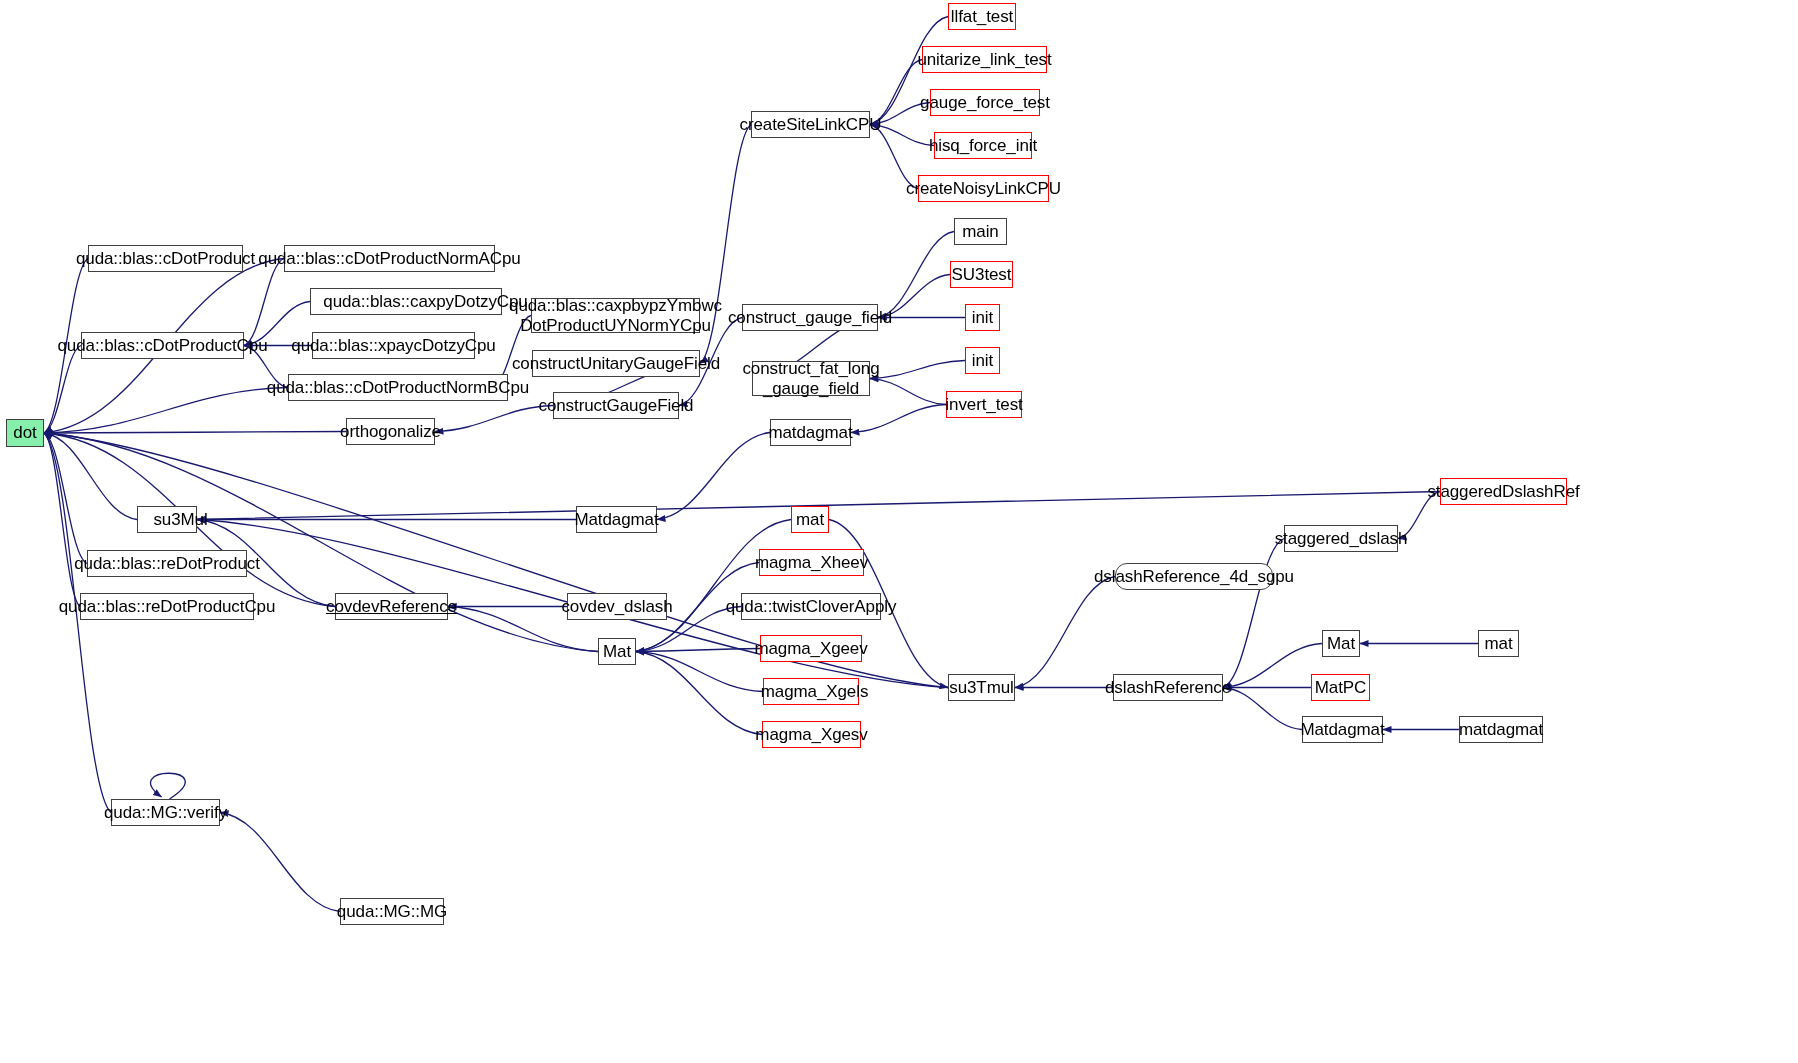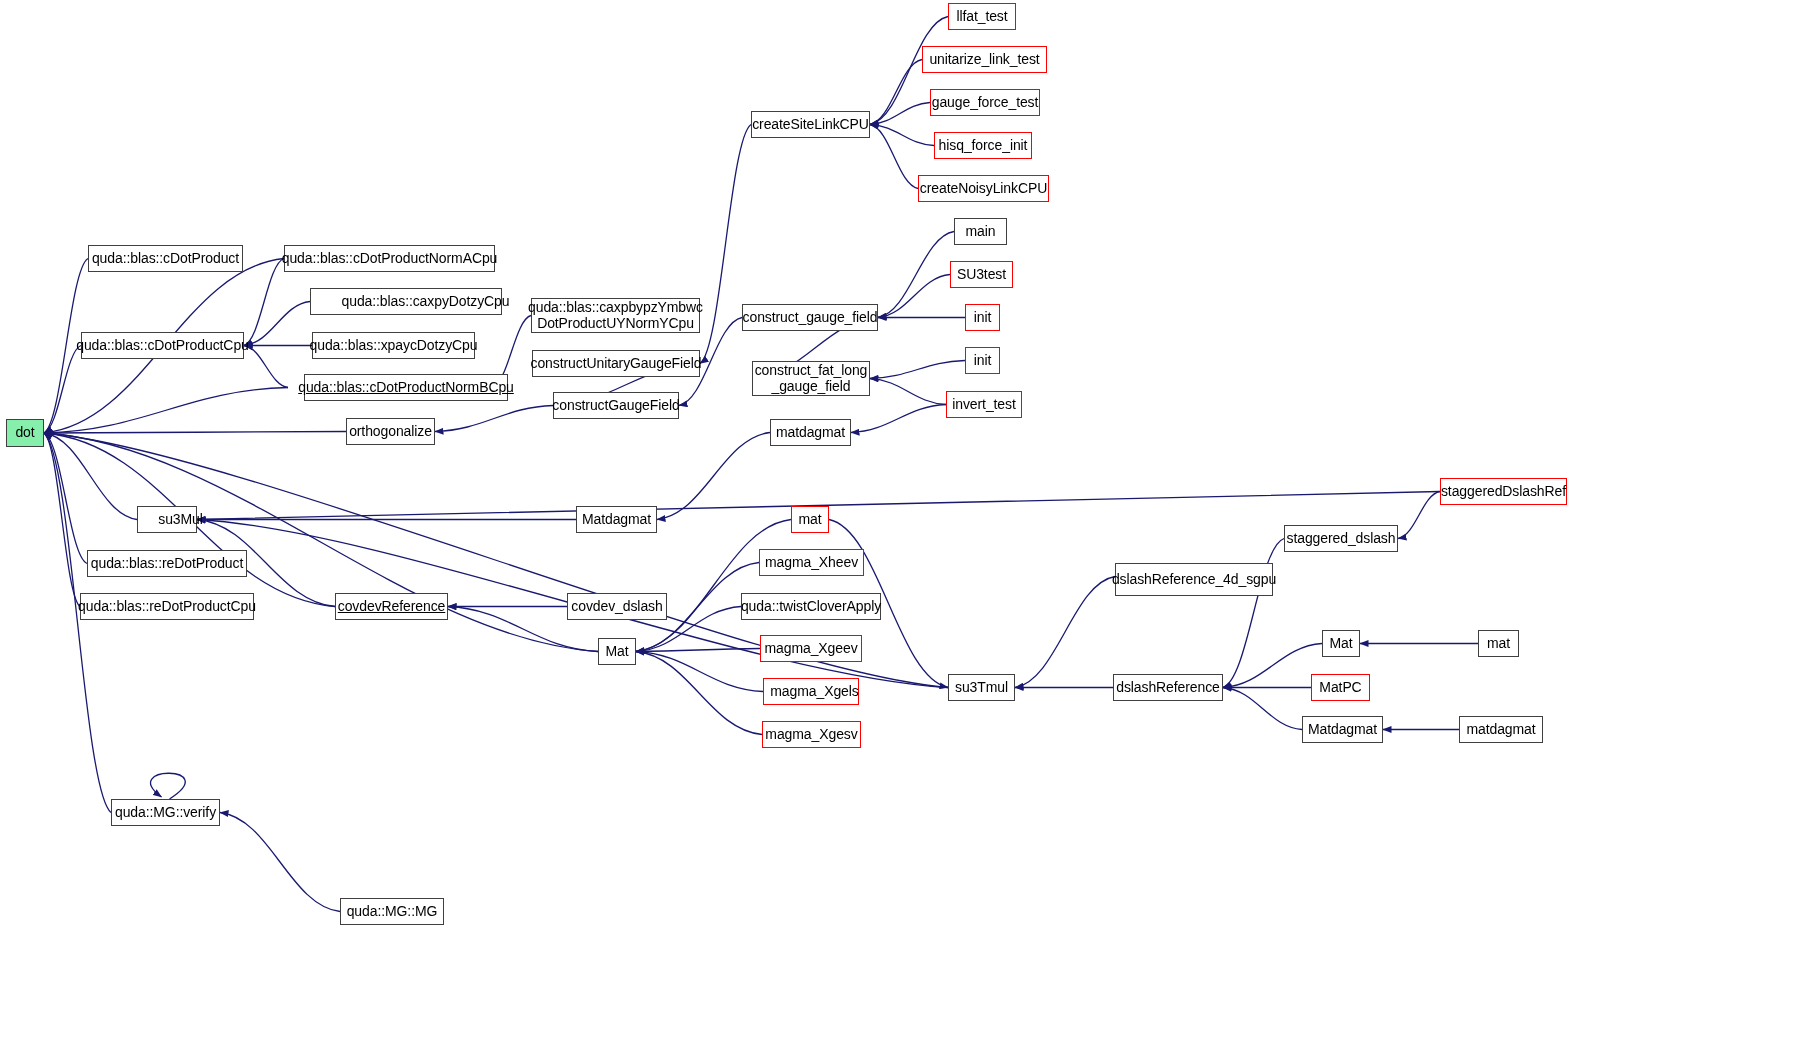--- a/index.html
+++ b/index.html
@@ -29,21 +29,21 @@
   .gnode {
     position: absolute;
     box-sizing: border-box;
     display: flex;
     align-items: center;
     justify-content: center;
     text-align: center;
     background: #ffffff;
     border: 1px solid #404040;
     color: #000000;
-    font-size: 14px;
+    font-size: 17px;
     line-height: 1.12;
     letter-spacing: -0.1px;
     white-space: pre-line;
     padding: 0 5px;
     z-index: 3;
   }
   .gnode.red {
     border-color: #ff0000;
   }
   .gnode.current {
@@ -122,21 +122,21 @@
         <path d="M 948 687.5 C 758 672.23, 234 448.27, 44 433" fill="none" stroke="#191970" stroke-width="1.3" marker-end="url(#arrowhead)"></path>
       </g>
   </svg>
   <div id="nodes-group">
       <div class="gnode current" style="left: 6px; top: 419px; width: 38px; height: 28px;">dot</div>
       <div class="gnode" style="left: 88px; top: 245px; width: 155px; height: 27px;">quda::blas::cDotProduct</div>
       <div class="gnode" style="left: 284px; top: 245px; width: 211px; height: 27px;">quda::blas::cDotProductNormACpu</div>
       <div class="gnode" style="left: 310px; top: 288px; width: 192px; height: 27px; padding-left: 44px;">quda::blas::caxpyDotzyCpu</div>
       <div class="gnode" style="left: 81px; top: 332px; width: 163px; height: 27px;">quda::blas::cDotProductCpu</div>
       <div class="gnode" style="left: 312px; top: 332px; width: 163px; height: 27px;">quda::blas::xpaycDotzyCpu</div>
-      <div class="gnode" style="left: 304px; top: 374px; width: 204px; height: 27px; text-decoration: underline;">quda::blas::cDotProductNormBCpu</div>
+      <div class="gnode" style="left: 288px; top: 374px; width: 220px; height: 27px;">quda::blas::cDotProductNormBCpu</div>
       <div class="gnode" style="left: 531px; top: 298px; width: 169px; height: 35px;">quda::blas::caxpbypzYmbwc
 DotProductUYNormYCpu</div>
       <div class="gnode" style="left: 532px; top: 350px; width: 168px; height: 27px;">constructUnitaryGaugeField</div>
       <div class="gnode" style="left: 553px; top: 392px; width: 126px; height: 27px;">constructGaugeField</div>
       <div class="gnode" style="left: 346px; top: 418px; width: 89px; height: 27px;">orthogonalize</div>
       <div class="gnode" style="left: 137px; top: 506px; width: 60px; height: 27px; padding-left: 32px;">su3Mul</div>
       <div class="gnode" style="left: 87px; top: 550px; width: 160px; height: 27px;">quda::blas::reDotProduct</div>
       <div class="gnode" style="left: 80px; top: 593px; width: 174px; height: 27px;">quda::blas::reDotProductCpu</div>
       <div class="gnode" style="left: 111px; top: 799px; width: 109px; height: 27px;">quda::MG::verify</div>
       <div class="gnode" style="left: 340px; top: 898px; width: 104px; height: 27px;">quda::MG::MG</div>
@@ -159,21 +159,21 @@
       <div class="gnode" style="left: 335px; top: 593px; width: 113px; height: 27px; text-decoration: underline;">covdevReference</div>
       <div class="gnode" style="left: 567px; top: 593px; width: 100px; height: 27px;">covdev_dslash</div>
       <div class="gnode" style="left: 598px; top: 638px; width: 38px; height: 27px;">Mat</div>
       <div class="gnode red" style="left: 791px; top: 506px; width: 38px; height: 27px;">mat</div>
       <div class="gnode red" style="left: 759px; top: 549px; width: 105px; height: 27px;">magma_Xheev</div>
       <div class="gnode" style="left: 741px; top: 593px; width: 140px; height: 27px;">quda::twistCloverApply</div>
       <div class="gnode red" style="left: 760px; top: 635px; width: 102px; height: 27px;">magma_Xgeev</div>
       <div class="gnode red" style="left: 763px; top: 678px; width: 96px; height: 27px; padding-left: 12px;">magma_Xgels</div>
       <div class="gnode red" style="left: 762px; top: 721px; width: 99px; height: 27px;">magma_Xgesv</div>
       <div class="gnode" style="left: 948px; top: 674px; width: 67px; height: 27px;">su3Tmul</div>
-      <div class="gnode" style="left: 1115px; top: 563px; width: 158px; height: 33px;">dslashReference_4d_sgpu</div>
+      <div class="gnode" style="left: 1115px; top: 563px; width: 158px; height: 27px; border-radius: 12px;">dslashReference_4d_sgpu</div>
       <div class="gnode" style="left: 1113px; top: 674px; width: 110px; height: 27px;">dslashReference</div>
       <div class="gnode red" style="left: 1440px; top: 478px; width: 127px; height: 27px;">staggeredDslashRef</div>
       <div class="gnode" style="left: 1284px; top: 525px; width: 114px; height: 27px;">staggered_dslash</div>
       <div class="gnode" style="left: 1322px; top: 630px; width: 38px; height: 27px;">Mat</div>
       <div class="gnode" style="left: 1478px; top: 630px; width: 41px; height: 27px;">mat</div>
       <div class="gnode red" style="left: 1311px; top: 674px; width: 59px; height: 27px;">MatPC</div>
       <div class="gnode" style="left: 1302px; top: 716px; width: 81px; height: 27px;">Matdagmat</div>
       <div class="gnode" style="left: 1459px; top: 716px; width: 84px; height: 27px;">matdagmat</div>
     </div>
 </div>

